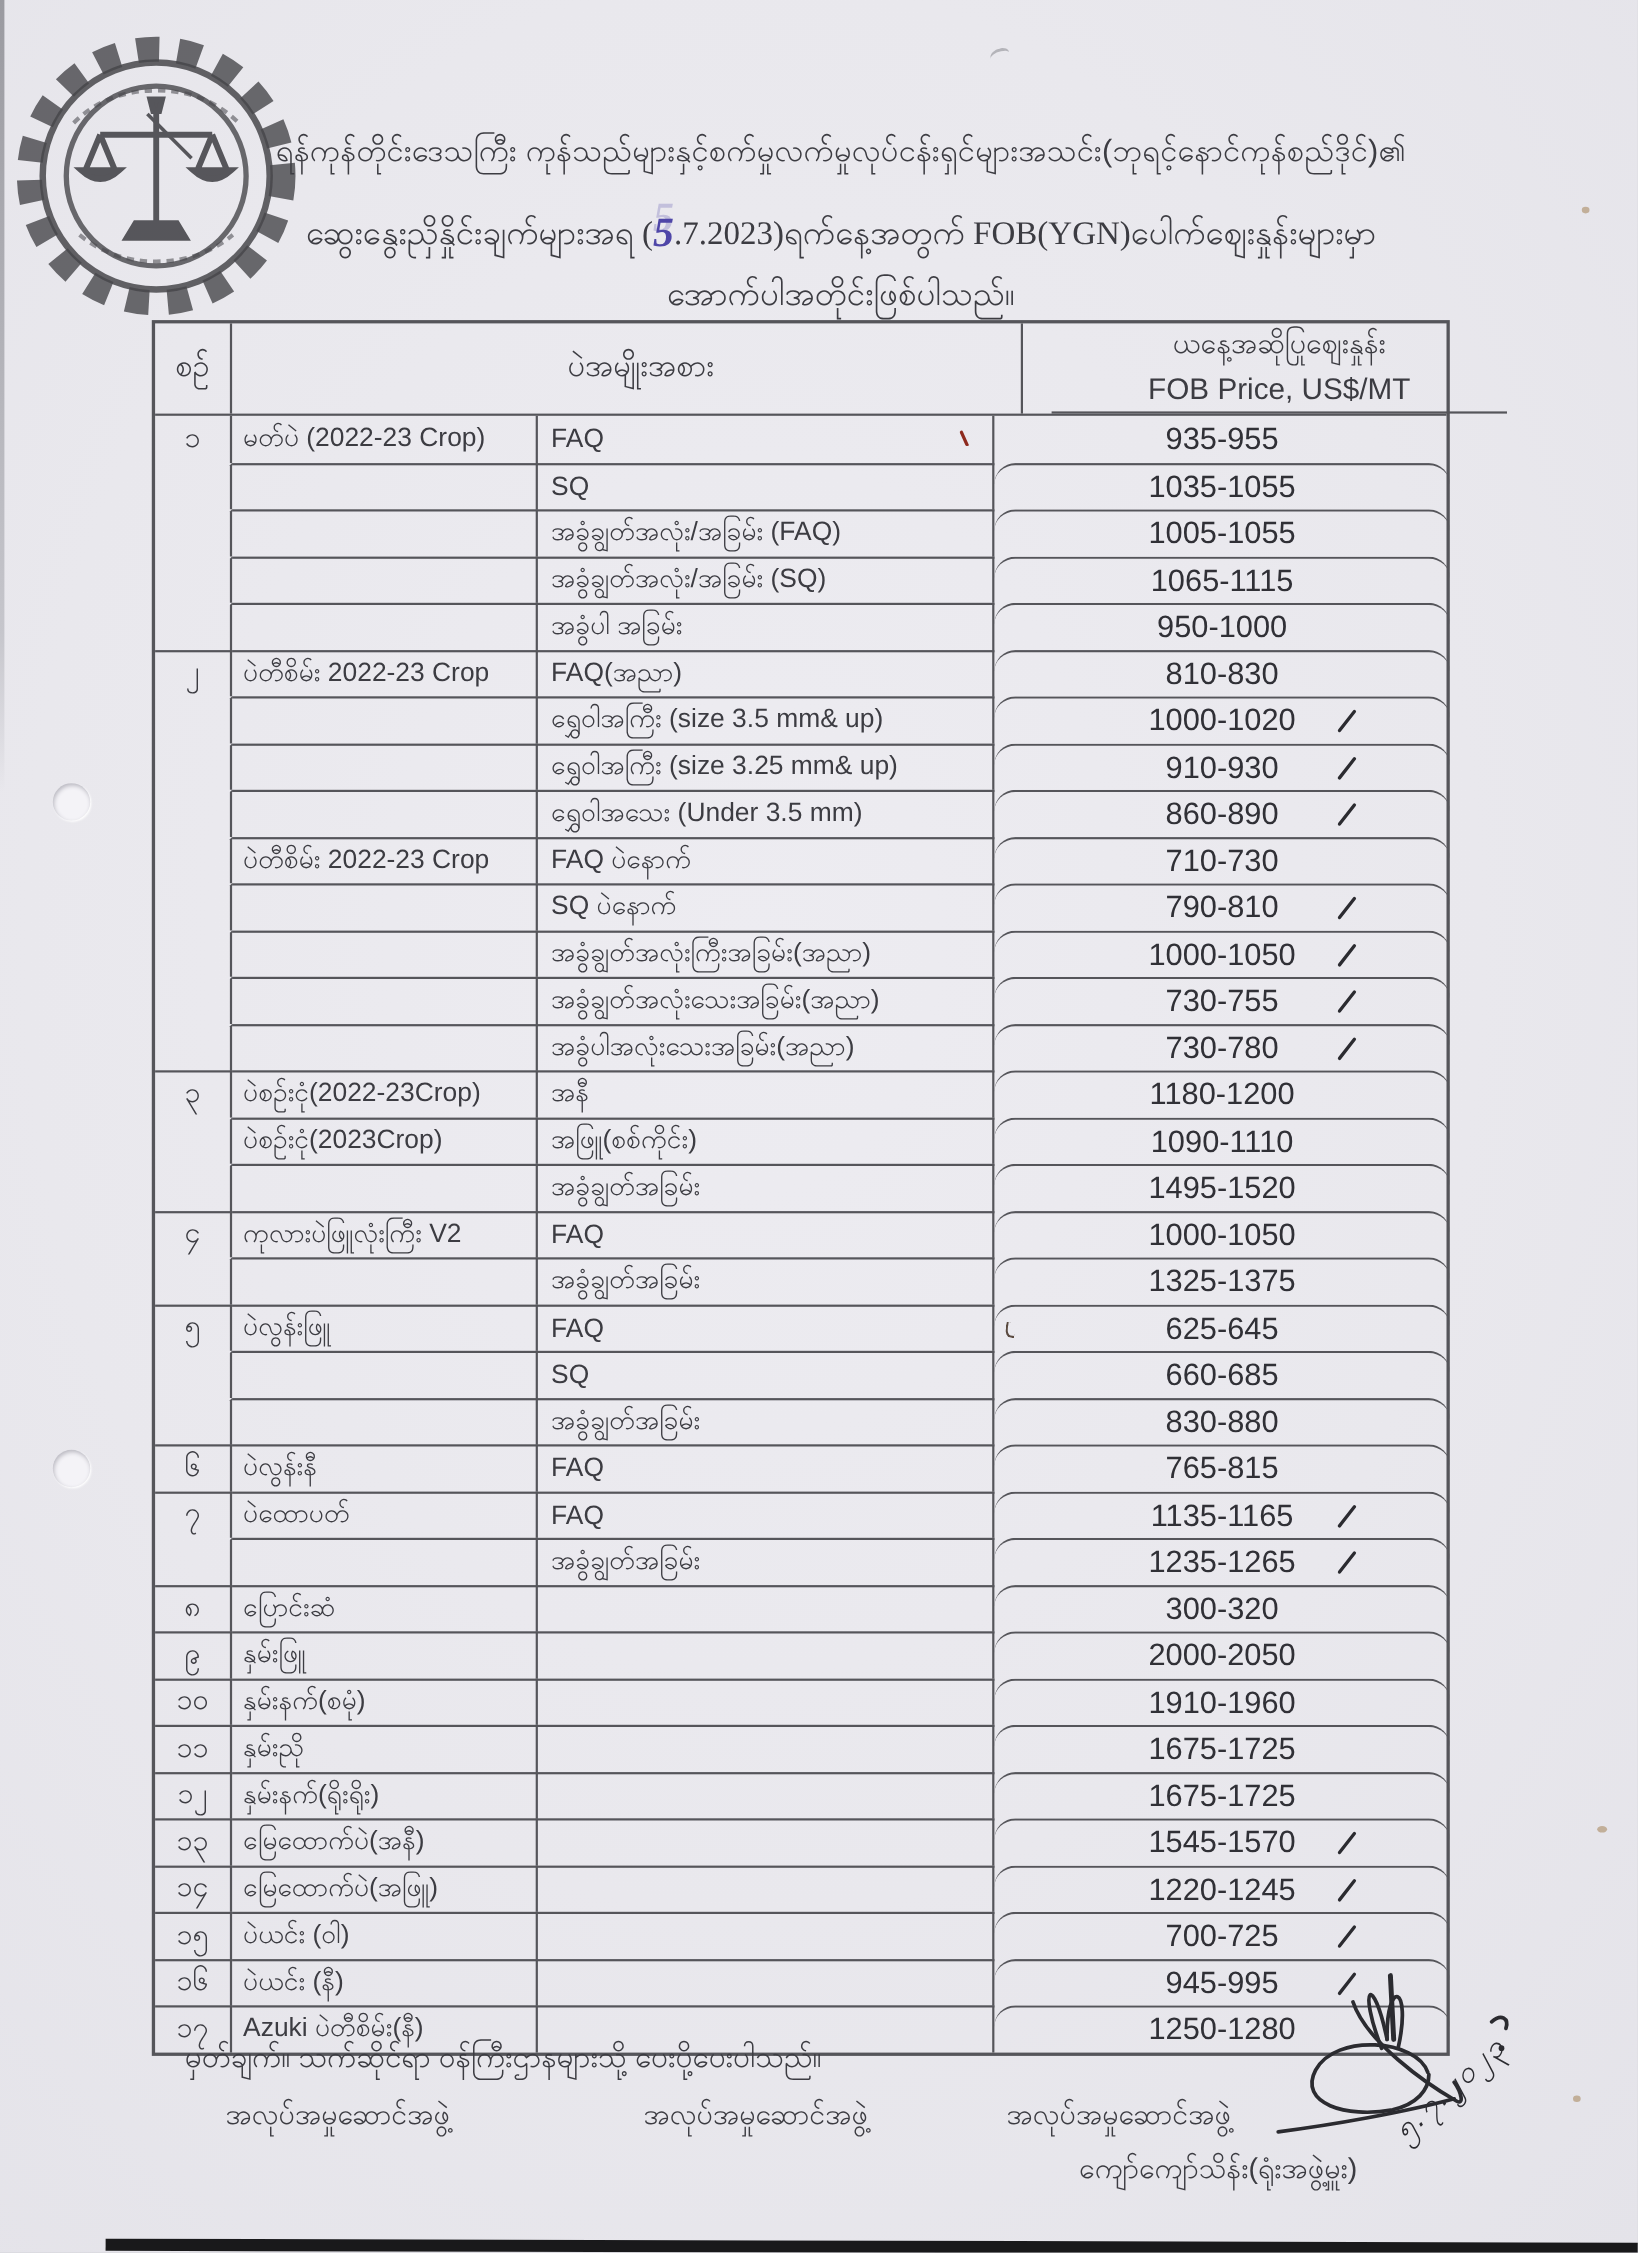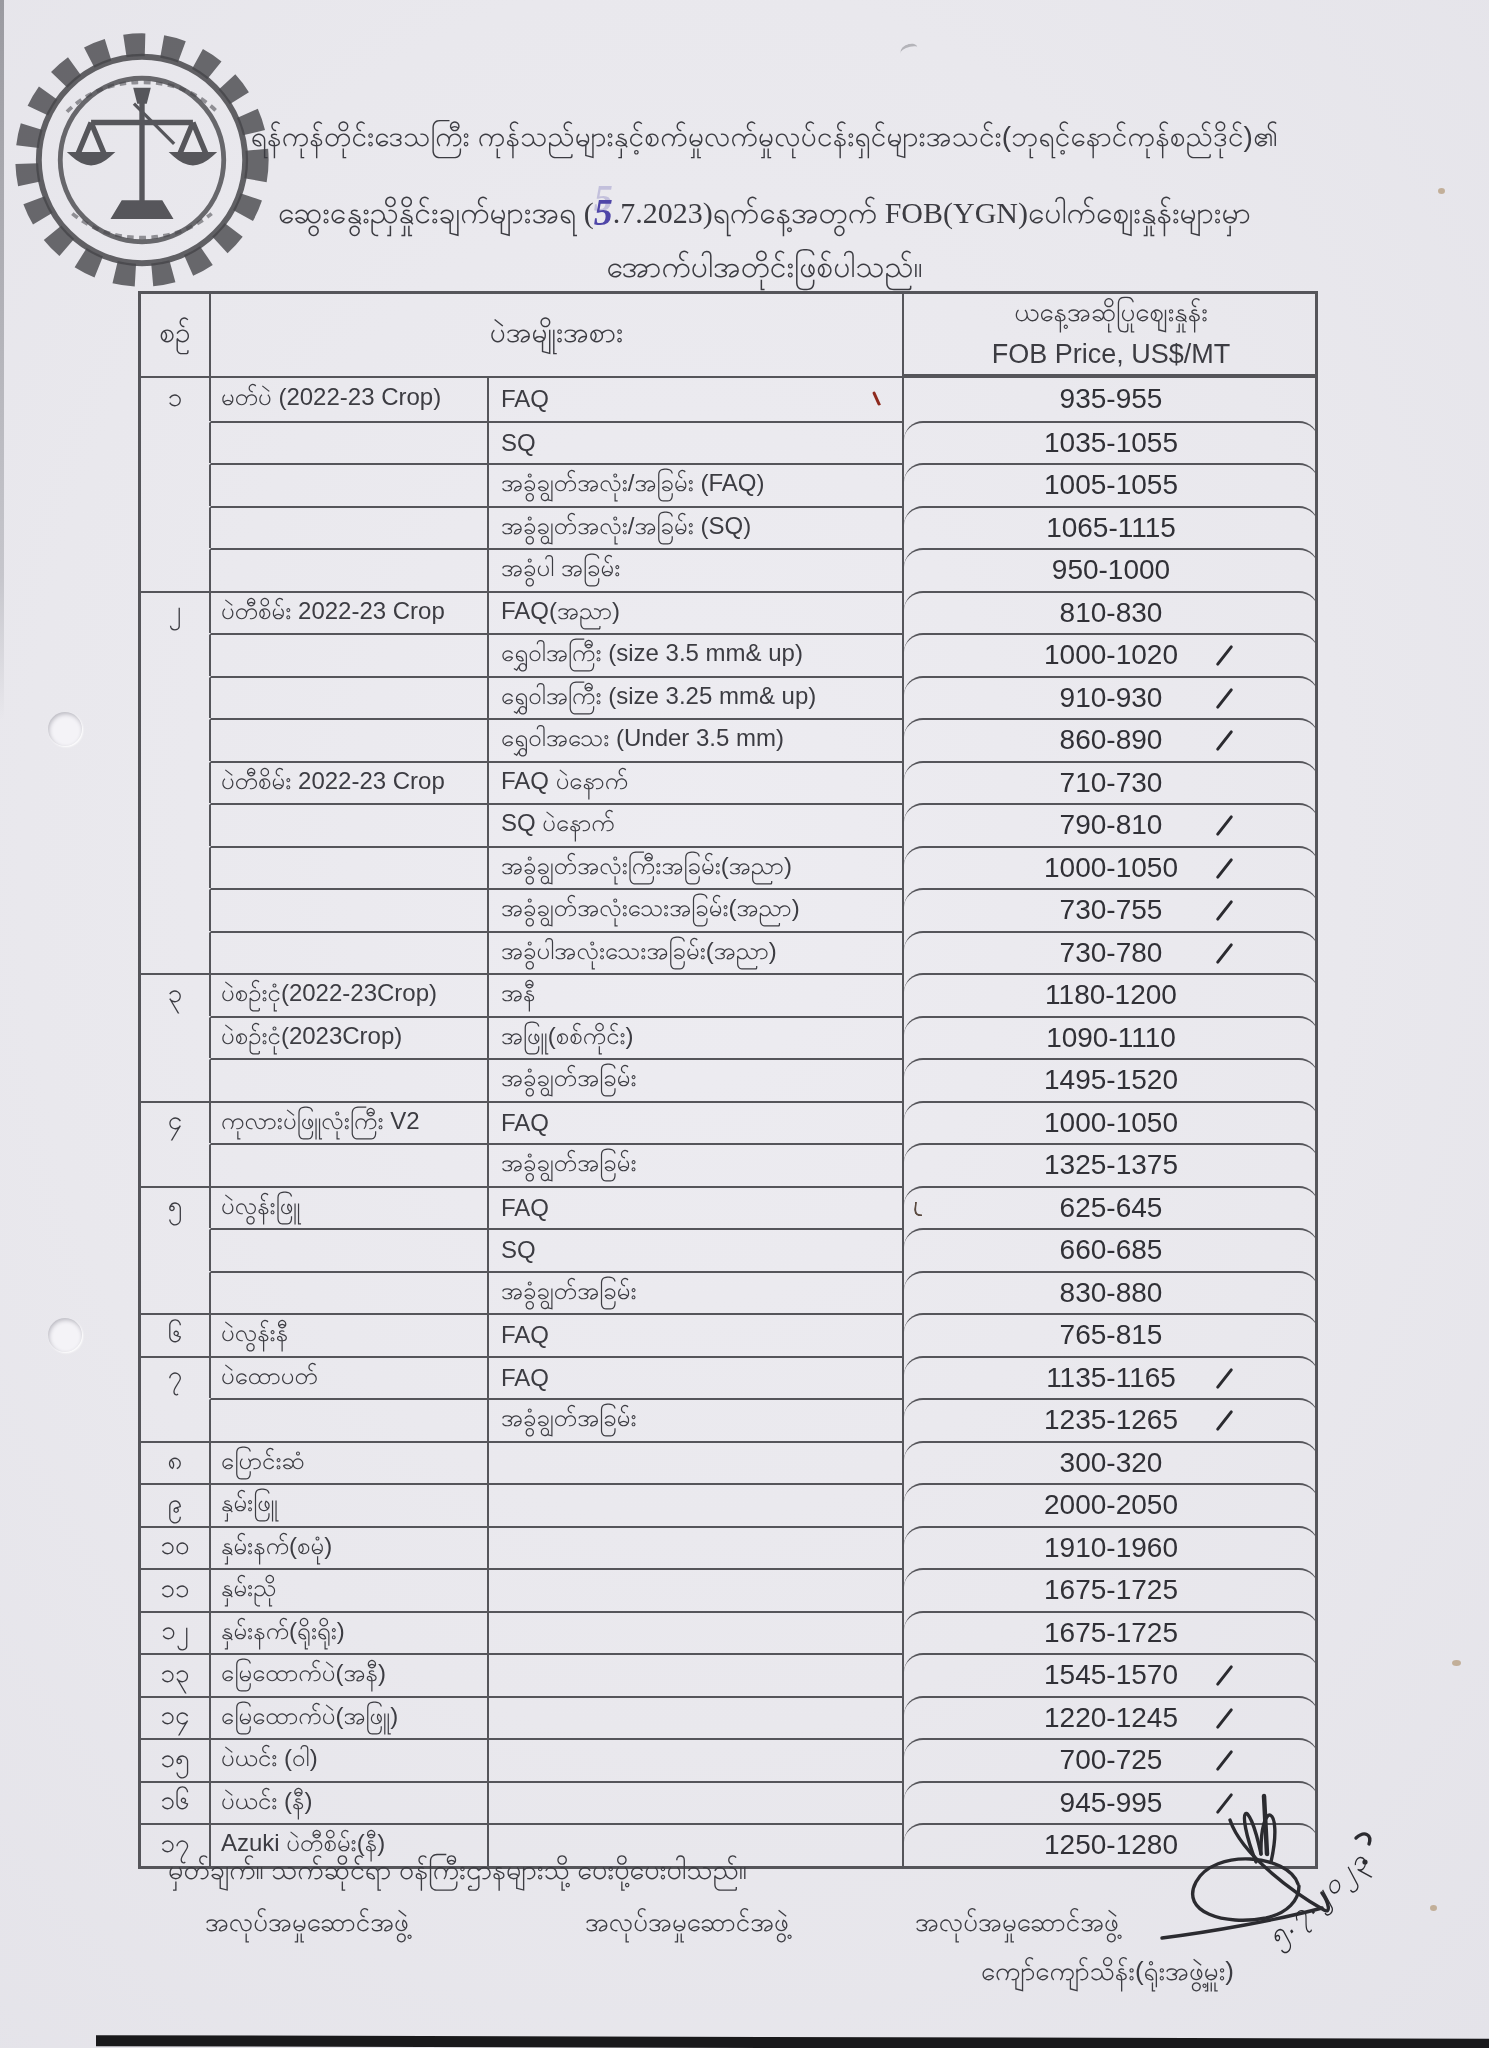--- a/index.html
+++ b/index.html
@@ -33,21 +33,21 @@
   .seal{position:absolute;left:8px;top:26px;width:268px;height:268px;opacity:.82;}
   
   .title{position:absolute;left:150px;right:110px;text-align:center;color:var(--ink);}
   .t1{top:118px;font-size:28px;letter-spacing:.2px;}
   .t2{top:188px;font-size:30px;font-family:Liberation Serif, serif;}
   .t3{top:247px;font-size:30px;}
   .hand-five{color:var(--blue-ink);font-size:38px;font-weight:bold;font-style:italic;position:relative;top:2px;
              text-shadow:0 -14px 0 rgba(79,70,168,.25);}
   
   .tbl{position:absolute;left:138px;top:291px;width:1180px;border:3px solid var(--border);box-sizing:border-box;background:transparent;}
-  .thead{display:grid;grid-template-columns:70px 693px 414px;border-bottom:2.5px solid var(--border);}
+  .thead{display:grid;grid-template-columns:70px 693px 414px;border-bottom:2.5px solid var(--border);gap:26px;}
   .th{box-sizing:border-box;display:flex;align-items:center;justify-content:center;font-size:28px;color:var(--ink);}
   .th-no{border-right:2px solid var(--border);height:82px;}
   .th-type{border-right:2px solid var(--border);height:82px;}
   .th-price{flex-direction:column;padding:0;}
   .th-p{box-sizing:border-box;width:100%;height:41px;display:flex;align-items:center;justify-content:center;font-size:26px;}
   .th-p1{border-bottom:2px solid var(--border);font-size:27px;}
   .tr{display:grid;grid-template-columns:70px 278px 415px 414px;height:42.5px;}
   .td{box-sizing:border-box;display:flex;align-items:center;border-top:2px solid var(--border);overflow:visible;white-space:nowrap;}
   .tr:first-child .td{border-top:none;}
   .tr:not(.sec) .c-no{border-top-color:transparent;}

